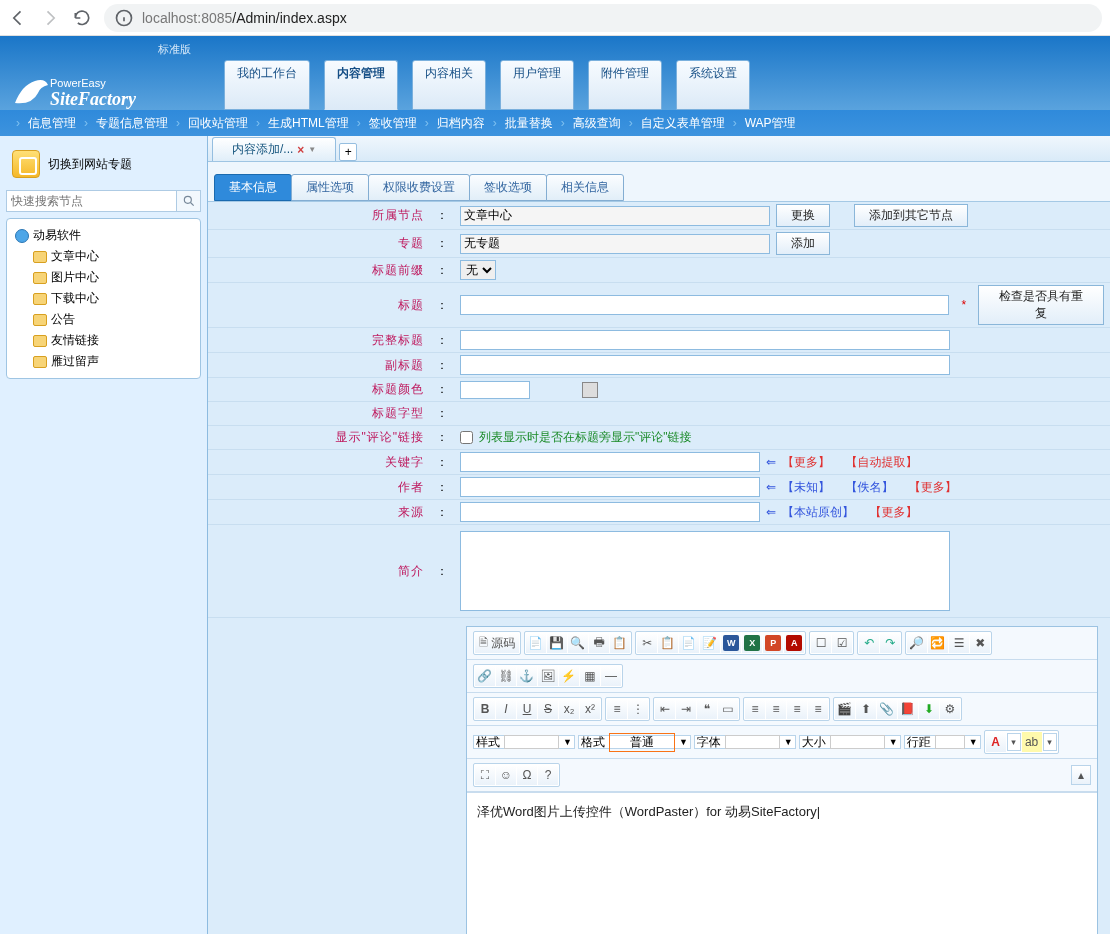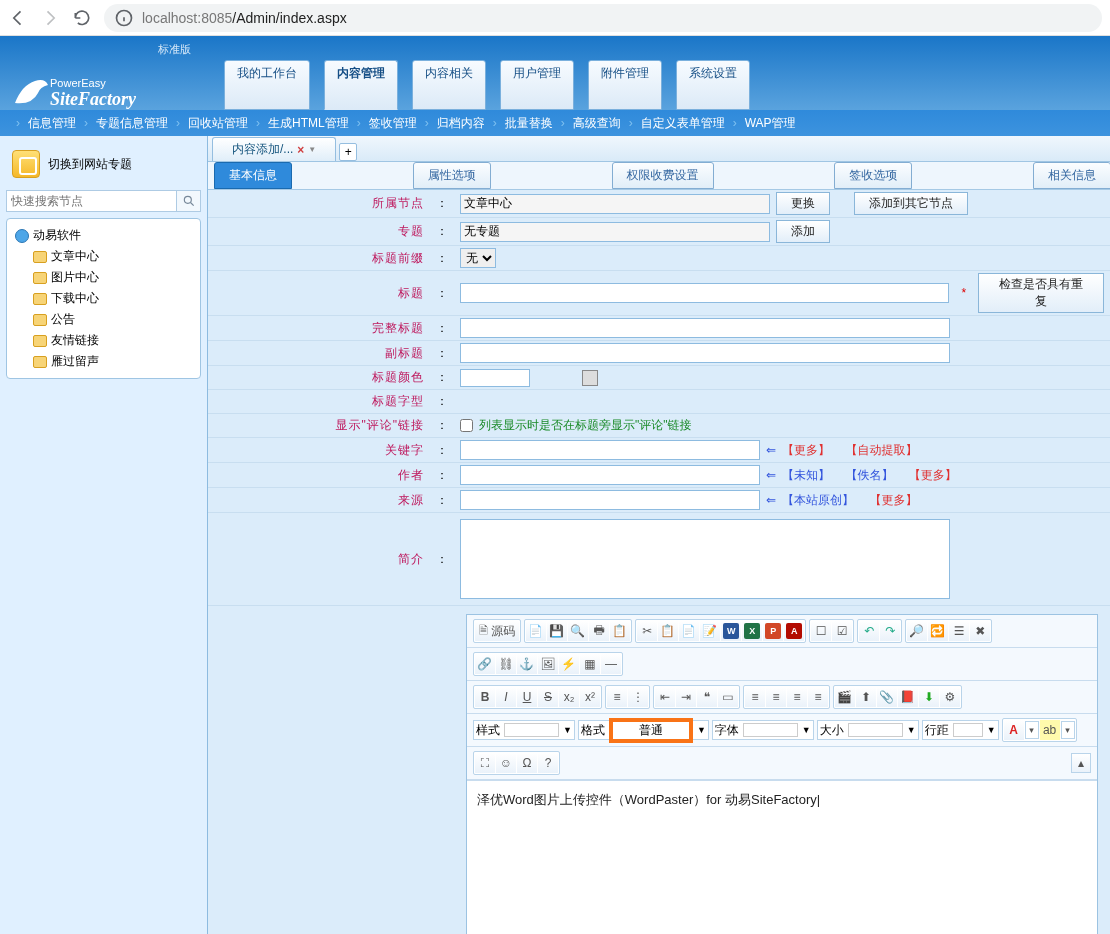--- a/index.html
+++ b/index.html
@@ -42,21 +42,21 @@
 .content { flex:1; background:#eef6fd; display:flex; flex-direction:column; }
 .doc-tabs { height:26px; background:linear-gradient(#f0f7fd,#d9eaf8); border-bottom:1px solid #9fc5e3; display:flex; align-items:flex-end; padding:0 4px; gap:3px;}
 .doc-tab { background:linear-gradient(#ffffff,#e0eef9); border:1px solid #95bee0; border-bottom:none; padding:3px 19px; font-size:12px; color:#14547d; border-radius:3px 3px 0 0; display:flex; gap:4px; align-items:center;}
 .doc-tab .x { color:#d04040; font-weight:bold; cursor:pointer;}
 .new-tab { width:18px; height:18px; border:1px solid #95bee0; background:#fff; display:flex;align-items:center;justify-content:center; cursor:pointer; border-radius:2px;}
 
 .breadcrumb { background:#f3f9fe; border-bottom:1px solid #bfdaf0; padding:6px 10px; display:flex; align-items:center; gap:6px; color:#355f87;}
 .bc-icon { width:16px; height:13px; background:#f7d477; border:1px solid #d8a020; border-radius:2px; }
 .bc-sep { color:#8fb7d9; font-size:10px;}
 
-.tab-strip { display:flex; margin:0 0 0 6px;justify-content:space-between; }
+.tab-strip { display:flex; margin:12px 0 0 6px; }
 .ctab { border:1px solid #83add2; padding:4px 14px; background:linear-gradient(#fbfdff,#e1eef8); color:#3366a0; font-size:12px; cursor:pointer; border-radius:3px 3px 0 0; margin-right:-1px;}
 .ctab.active { background:#2f8adb; color:#fff; border-color:#1a6aaf;}
 
 .form-area { border-top:1px solid #a5c9e5; background:#dbecfa; }
 .form-row { display:flex; align-items:center; border-bottom:1px solid #c8def0; min-height:24px; }
 .form-label { width:222px; text-align:right; padding:3px 6px; color:#be185d; font-size:12px; letter-spacing:1px;}
 .form-colon { padding:0 6px; }
 .form-value { flex:1; display:flex; align-items:center; gap:6px; padding:2px 6px;}
 .form-value input[type=text] { border:1px solid #8dbbe0; padding:2px 3px; font-size:12px; height:20px; }
 .inp-wide { width:310px; }
@@ -68,21 +68,21 @@
 .color-swatch { width:70px; height:18px; border:1px solid #8dbbe0; background:#fff;}
 .color-pick { width:16px; height:16px; border:1px solid #888; background:#ddd;}
 .star-req { color:#d00; padding:0 6px;}
 
 textarea.intro { width:490px; height:80px; border:1px solid #8dbbe0; resize:none; font-size:12px; padding:3px;}
 
 .editor-box { margin:4px 8px 4px 8px; border:1px solid #9cc3e2; background:#f4f9fe; }
 .toolbar-row { display:flex; flex-wrap:wrap; gap:3px; padding:4px 6px; border-bottom:1px solid #c8dcee; align-items:center;}
 .tb-grp { display:flex; gap:1px; padding:1px; border:1px solid #b9d4ea; background:#fff; border-radius:2px; align-items:center;}
 .tb-btn { width:20px; height:20px; display:flex; align-items:center; justify-content:center; cursor:pointer; font-size:12px; color:#555; background:linear-gradient(#ffffff,#eaf2fa);}
-.tb-sel { font-size:12px; border:1px solid #b9d4ea; padding:1px 2px; height:20px; display:flex; align-items:center; gap:4px; background:#fff;}
+.tb-sel { font-size:12px; border:1px solid #b9d4ea; padding:1px 2px; height:14px; display:flex; align-items:center; gap:4px; background:#fff;}
 .tb-sel .sel-box { width:55px; border:1px solid #ccc; height:14px; background:#fff;}
 .tb-dd { width:14px; height:18px; border:1px solid #b9d4ea; display:flex;align-items:center;justify-content:center; font-size:9px; color:#555; background:#fff;}
 
 .editor-area { height:320px; background:#fff; padding:10px; font-size:13px; color:#222; border-top:1px solid #c8dcee;}
 .cursor-line::after { content:'|'; animation: blink 1s infinite; }
 @keyframes blink { 50% { opacity:0; } }
 
 
 .doc-w { background:#2b579a;} .doc-x{background:#217346;} .doc-p{background:#d24726;} .doc-a{background:#b30b00;}
 .doc-ic { width:16px;height:16px;border-radius:2px;color:#fff;font-size:9px;font-weight:bold;display:flex;align-items:center;justify-content:center;}
@@ -428,21 +428,21 @@
                 </div>
               </div>
               <div class="toolbar-row">
                 <div class="tb-sel">
                     <span>样式</span>
                     <div class="sel-box"></div>
                     <span style="font-size:9px">▼</span>
                   </div>
                 <div class="tb-sel">
                     <span>格式</span>
-                    <span style="border:4px solid #f97316;padding:0 26px">普通</span>
+                    <span style="border:1px solid #f97316;padding:0 20px">普通</span>
                     <span style="font-size:9px">▼</span>
                   </div>
                 <div class="tb-sel">
                     <span>字体</span>
                     <div class="sel-box"></div>
                     <span style="font-size:9px">▼</span>
                   </div>
                 <div class="tb-sel">
                     <span>大小</span>
                     <div class="sel-box"></div>

